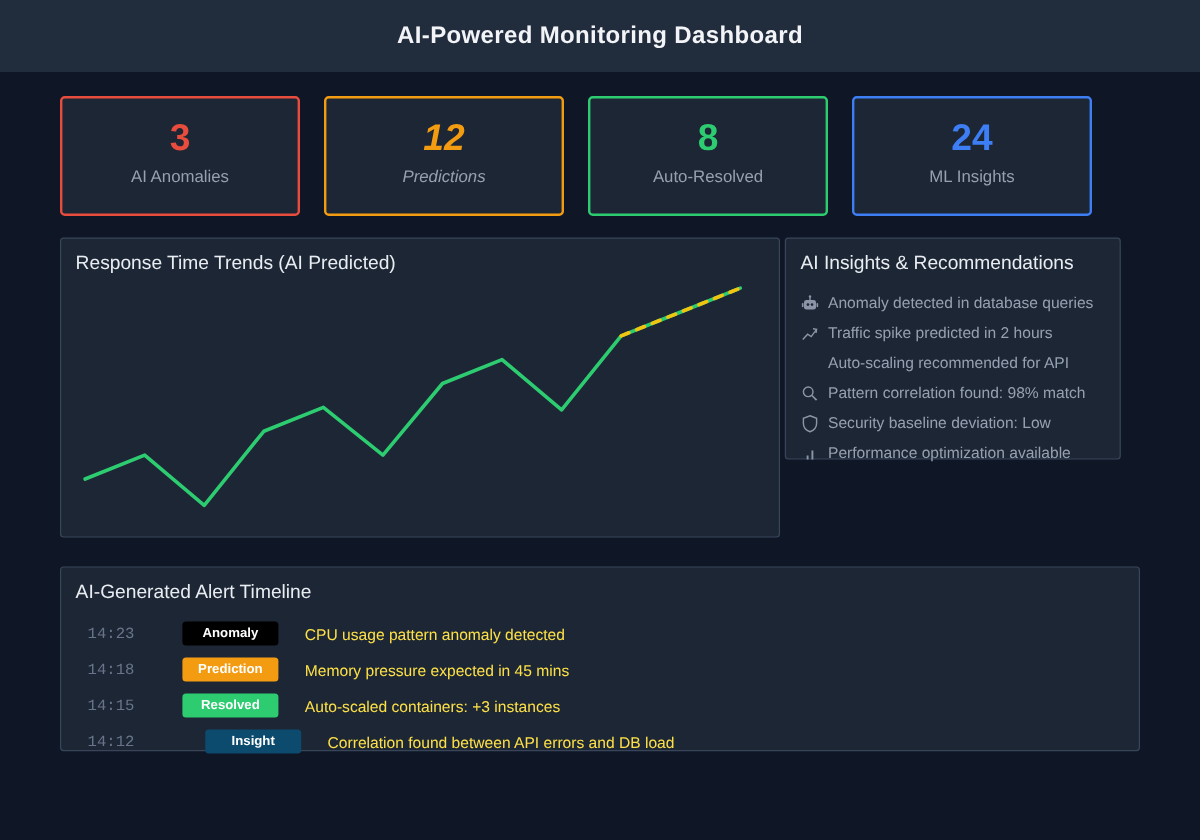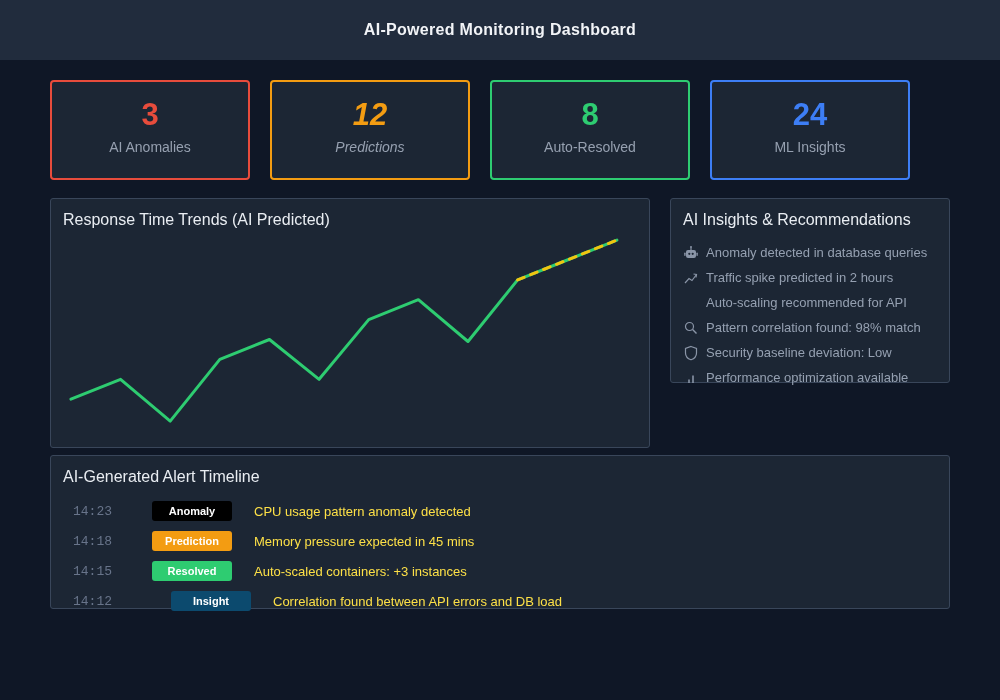--- a/index.html
+++ b/index.html
@@ -10,21 +10,21 @@
     color: #e9edf2;
   }
   .app-header {
     height: 60px;
     background: #212c3d;
     display: flex;
     align-items: center;
     justify-content: center;
   }
   .app-title {
-    font-size: 16px;
+    font-size: 20px;
     font-weight: bold;
     color: #f2f4f7;
     letter-spacing: 0.3px;
   }
   .main { padding: 20px 50px 0 50px; }
 
   
   .stats-row { display: flex; gap: 20px; margin-bottom: 18px; }
   .stat-card {
     width: 200px; height: 100px;
@@ -37,21 +37,21 @@
   .stat-label { font-size: 14px; color: #96a0b0; margin-top: 6px; }
 
   
   .panel {
     background: #1c2634;
     border: 1px solid #39465a;
     border-radius: 3px;
   }
   .panel-title { font-size: 16px; color: #e9edf2; padding: 12px 12px 6px 12px; }
 
-  .mid-row { display: flex; gap: 20px; margin-bottom: 7px; }
+  .mid-row { display: flex; gap: 4px; margin-bottom: 24px; }
   .chart-panel { width: 600px; height: 250px; }
   .chart-svg { display: block; width: 100%; height: 210px; }
   .chart-line { fill: none; stroke-width: 3; stroke-linejoin: round; stroke-linecap: round; }
   .chart-line-pred { stroke-dasharray: 7 7; }
 
   .insights-panel { width: 280px; height: 185px; }
   .insights-list { list-style: none; margin-top: 5px; padding: 0 12px; }
   .insight-item { display: flex; align-items: center; height: 25px; font-size: 13px; color: #95a0b1; }
   .insight-icon { width: 16px; height: 16px; margin-right: 7px; flex: 0 0 16px; }
   .insight-icon svg { display: block; }

